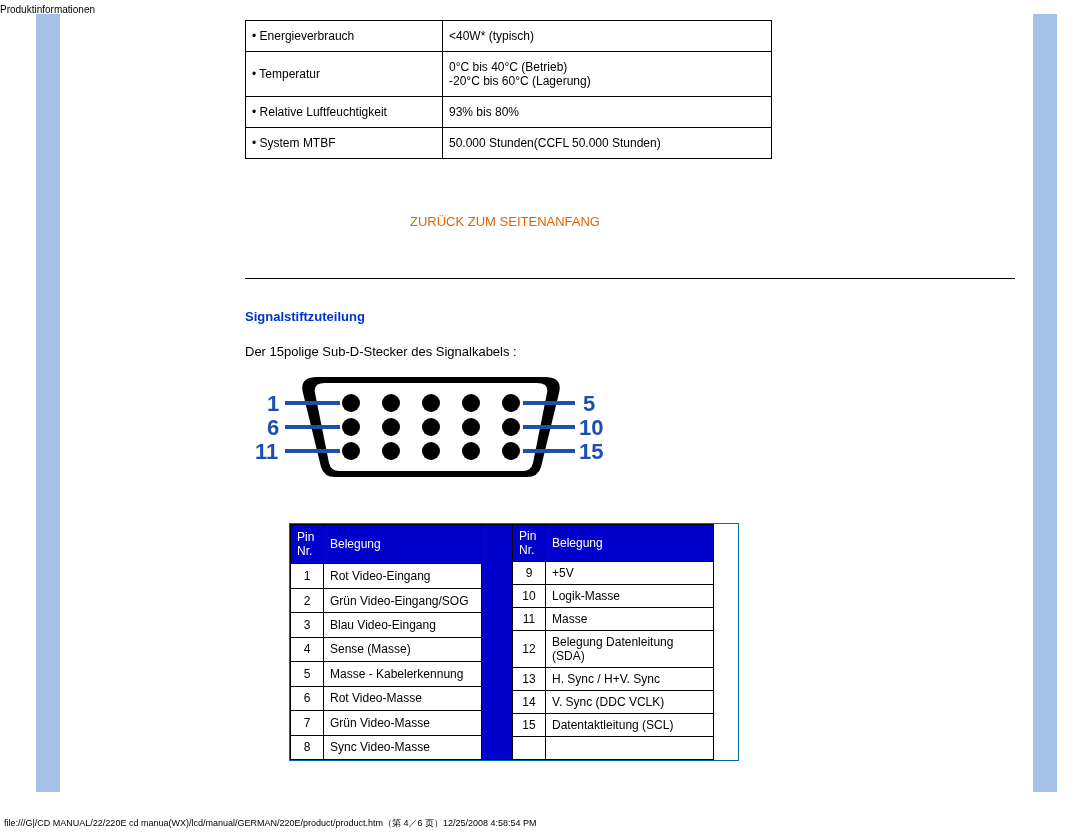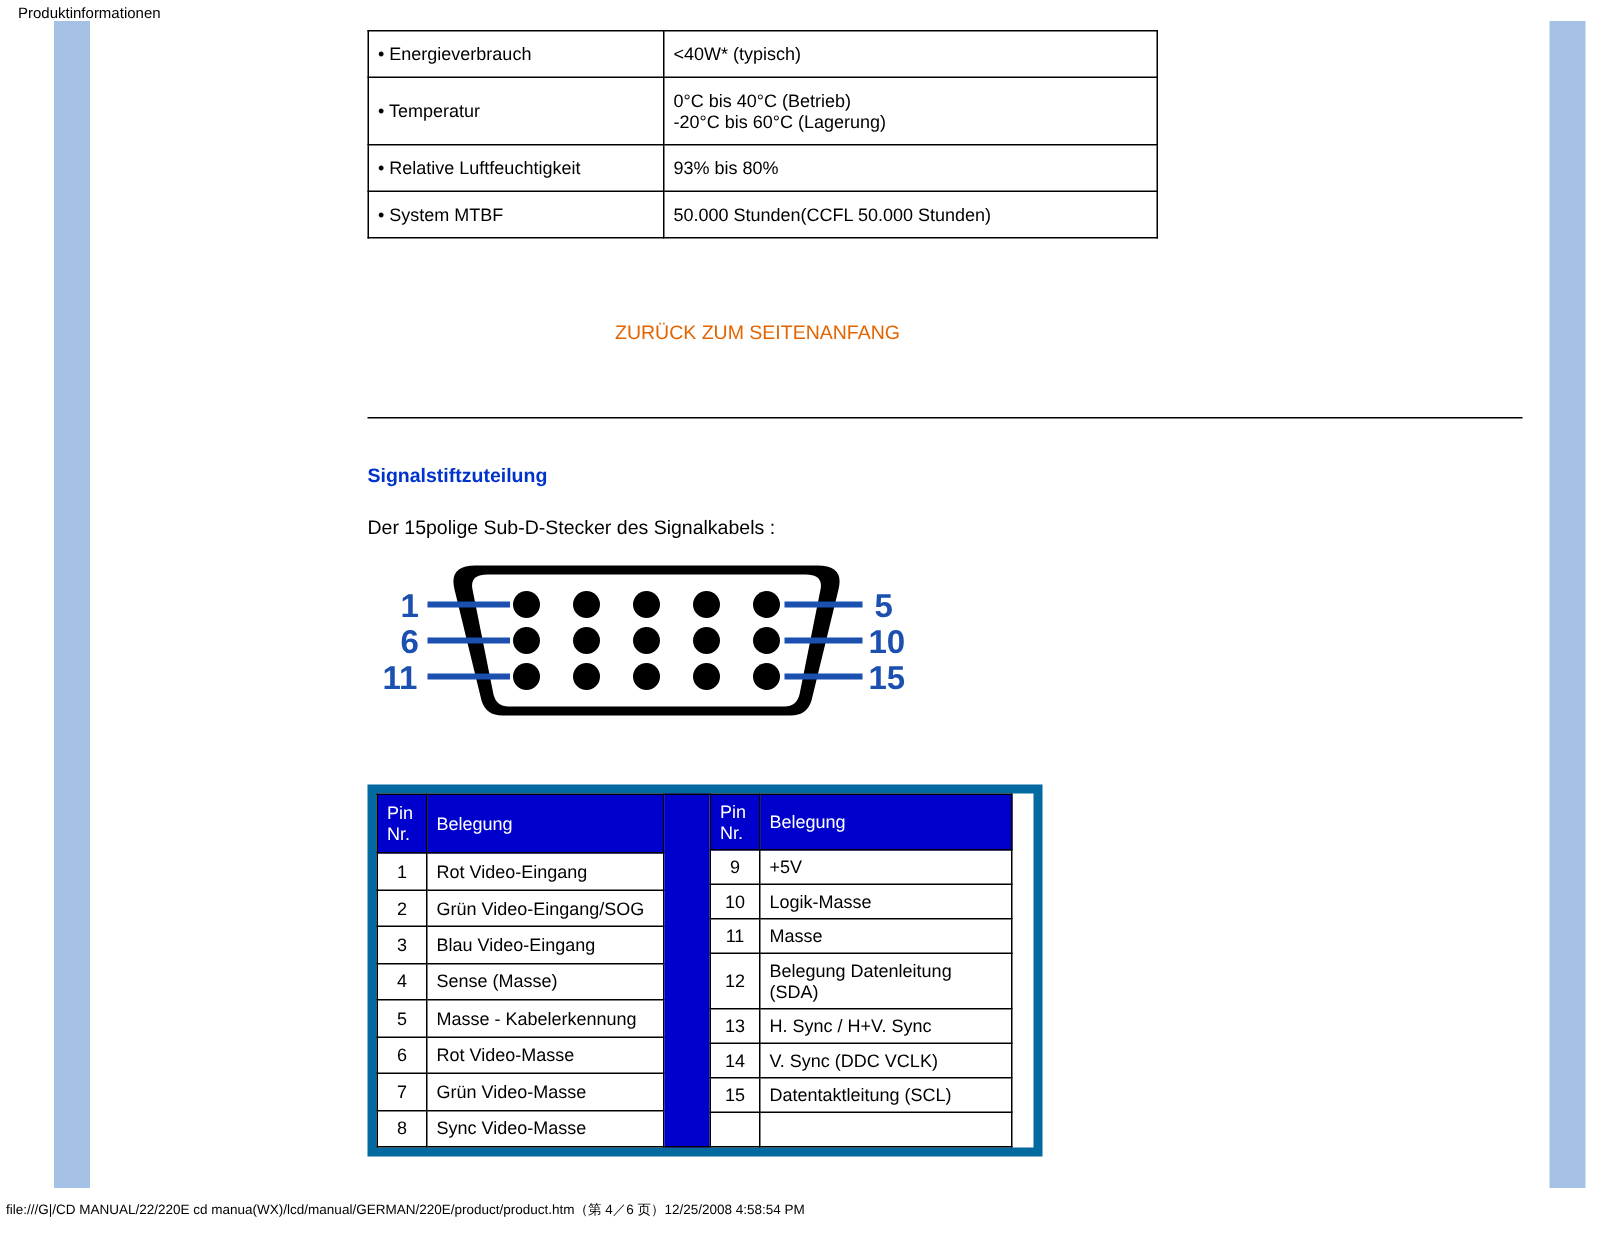--- a/index.html
+++ b/index.html
@@ -9,21 +9,21 @@
     color: #000;
     background: #fff;
     width: 1080px;
     height: 834px;
     overflow: hidden;
     position: relative;
   }
   .header-text {
     font-size: 10px;
     color: #000;
-    margin: 4px 0 0 12px;
+    margin: 4px 0 0 0;
   }
   .sidebar-left {
     position: absolute;
     left: 36px;
     top: 14px;
     width: 24px;
     height: 778px;
     background: #a6c1e6;
   }
   .sidebar-right {
@@ -79,23 +79,24 @@
     margin-bottom: 12px;
   }
   .connector-diagram {
     margin: 10px 0 40px 0;
   }
   .connector-diagram svg {
     display: block;
   }
   .pin-wrap {
     display: flex;
-    border: 6px solid #0369a1;
+    border: 1px solid #0369a1;
     width: 450px;
     box-sizing: border-box;
+    margin-left: 44px;
   }
   .pin-table {
     border-collapse: collapse;
   }
   .pin-table th {
     background: #0000cc;
     color: #fff;
     font-weight: normal;
     font-size: 12px;
     text-align: left;
@@ -113,21 +114,21 @@
   }
   .pin-gap {
     width: 30px;
     background: #0000cc;
     border-top: 1px solid #000;
     border-bottom: 1px solid #000;
   }
   .footer-text {
     position: absolute;
     left: 4px;
-    bottom: 21px;
+    bottom: 4px;
     font-size: 9px;
     color: #000;
   }
   .multiline {
     white-space: pre-line;
   }
 </style>
 </head>
 <body>
 

